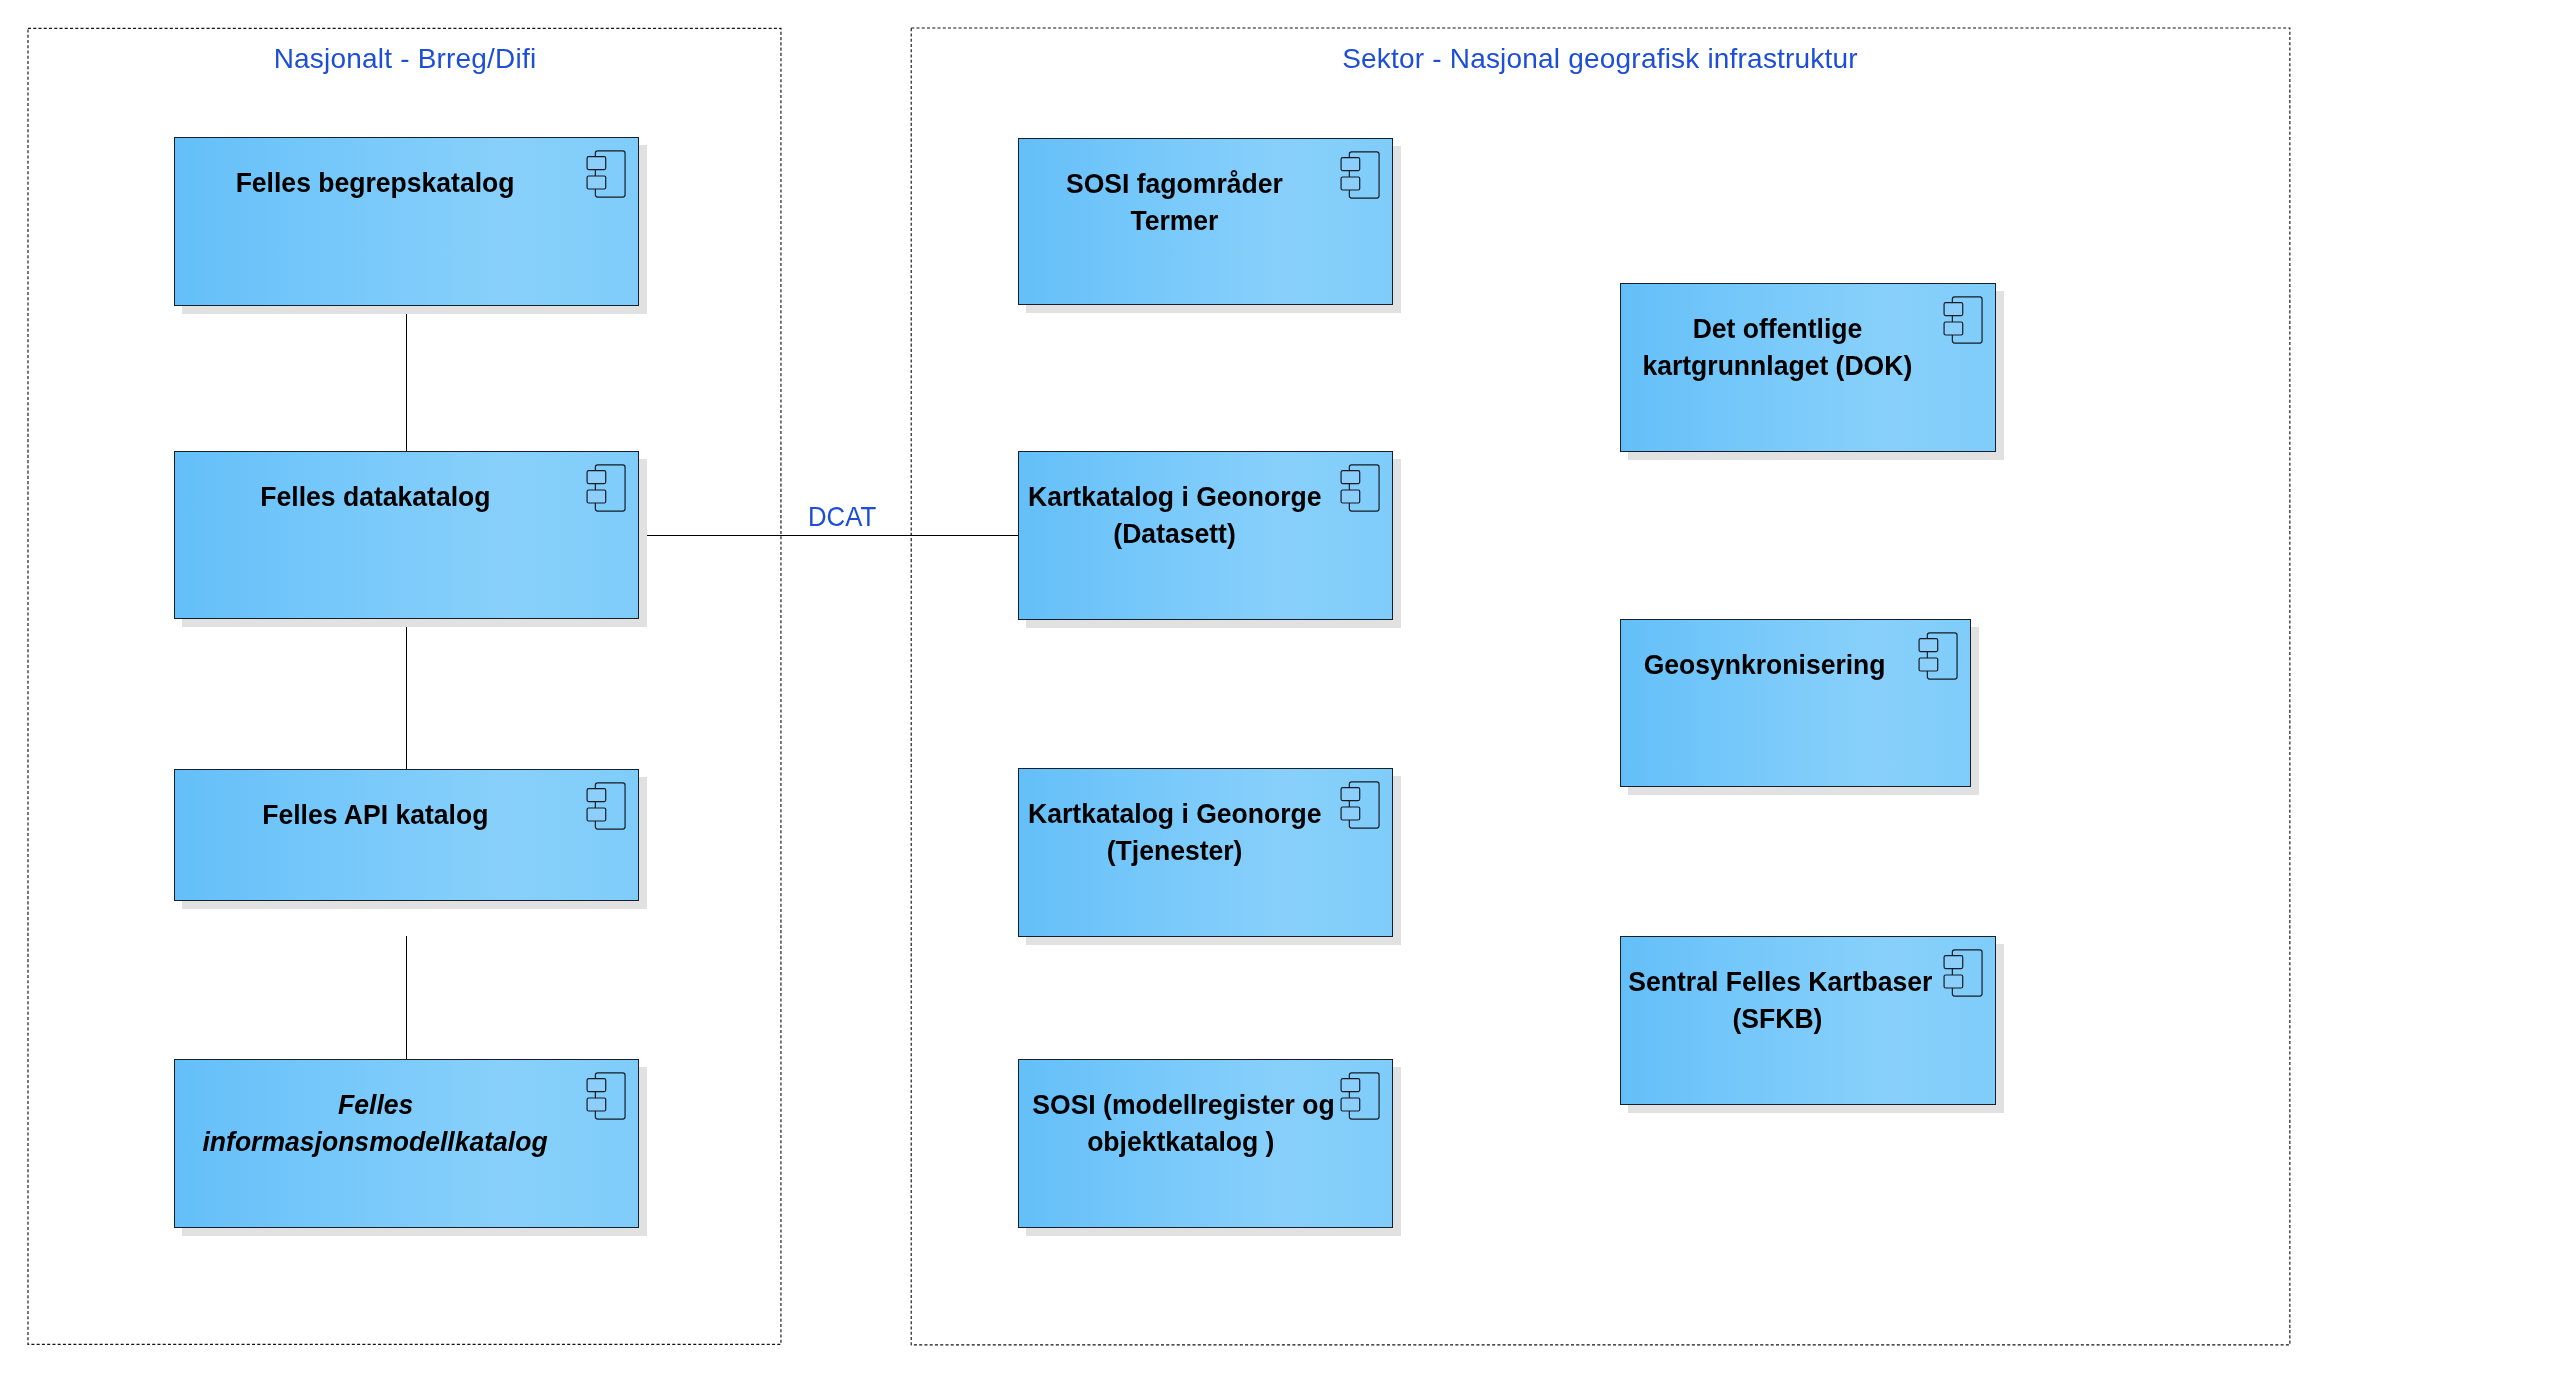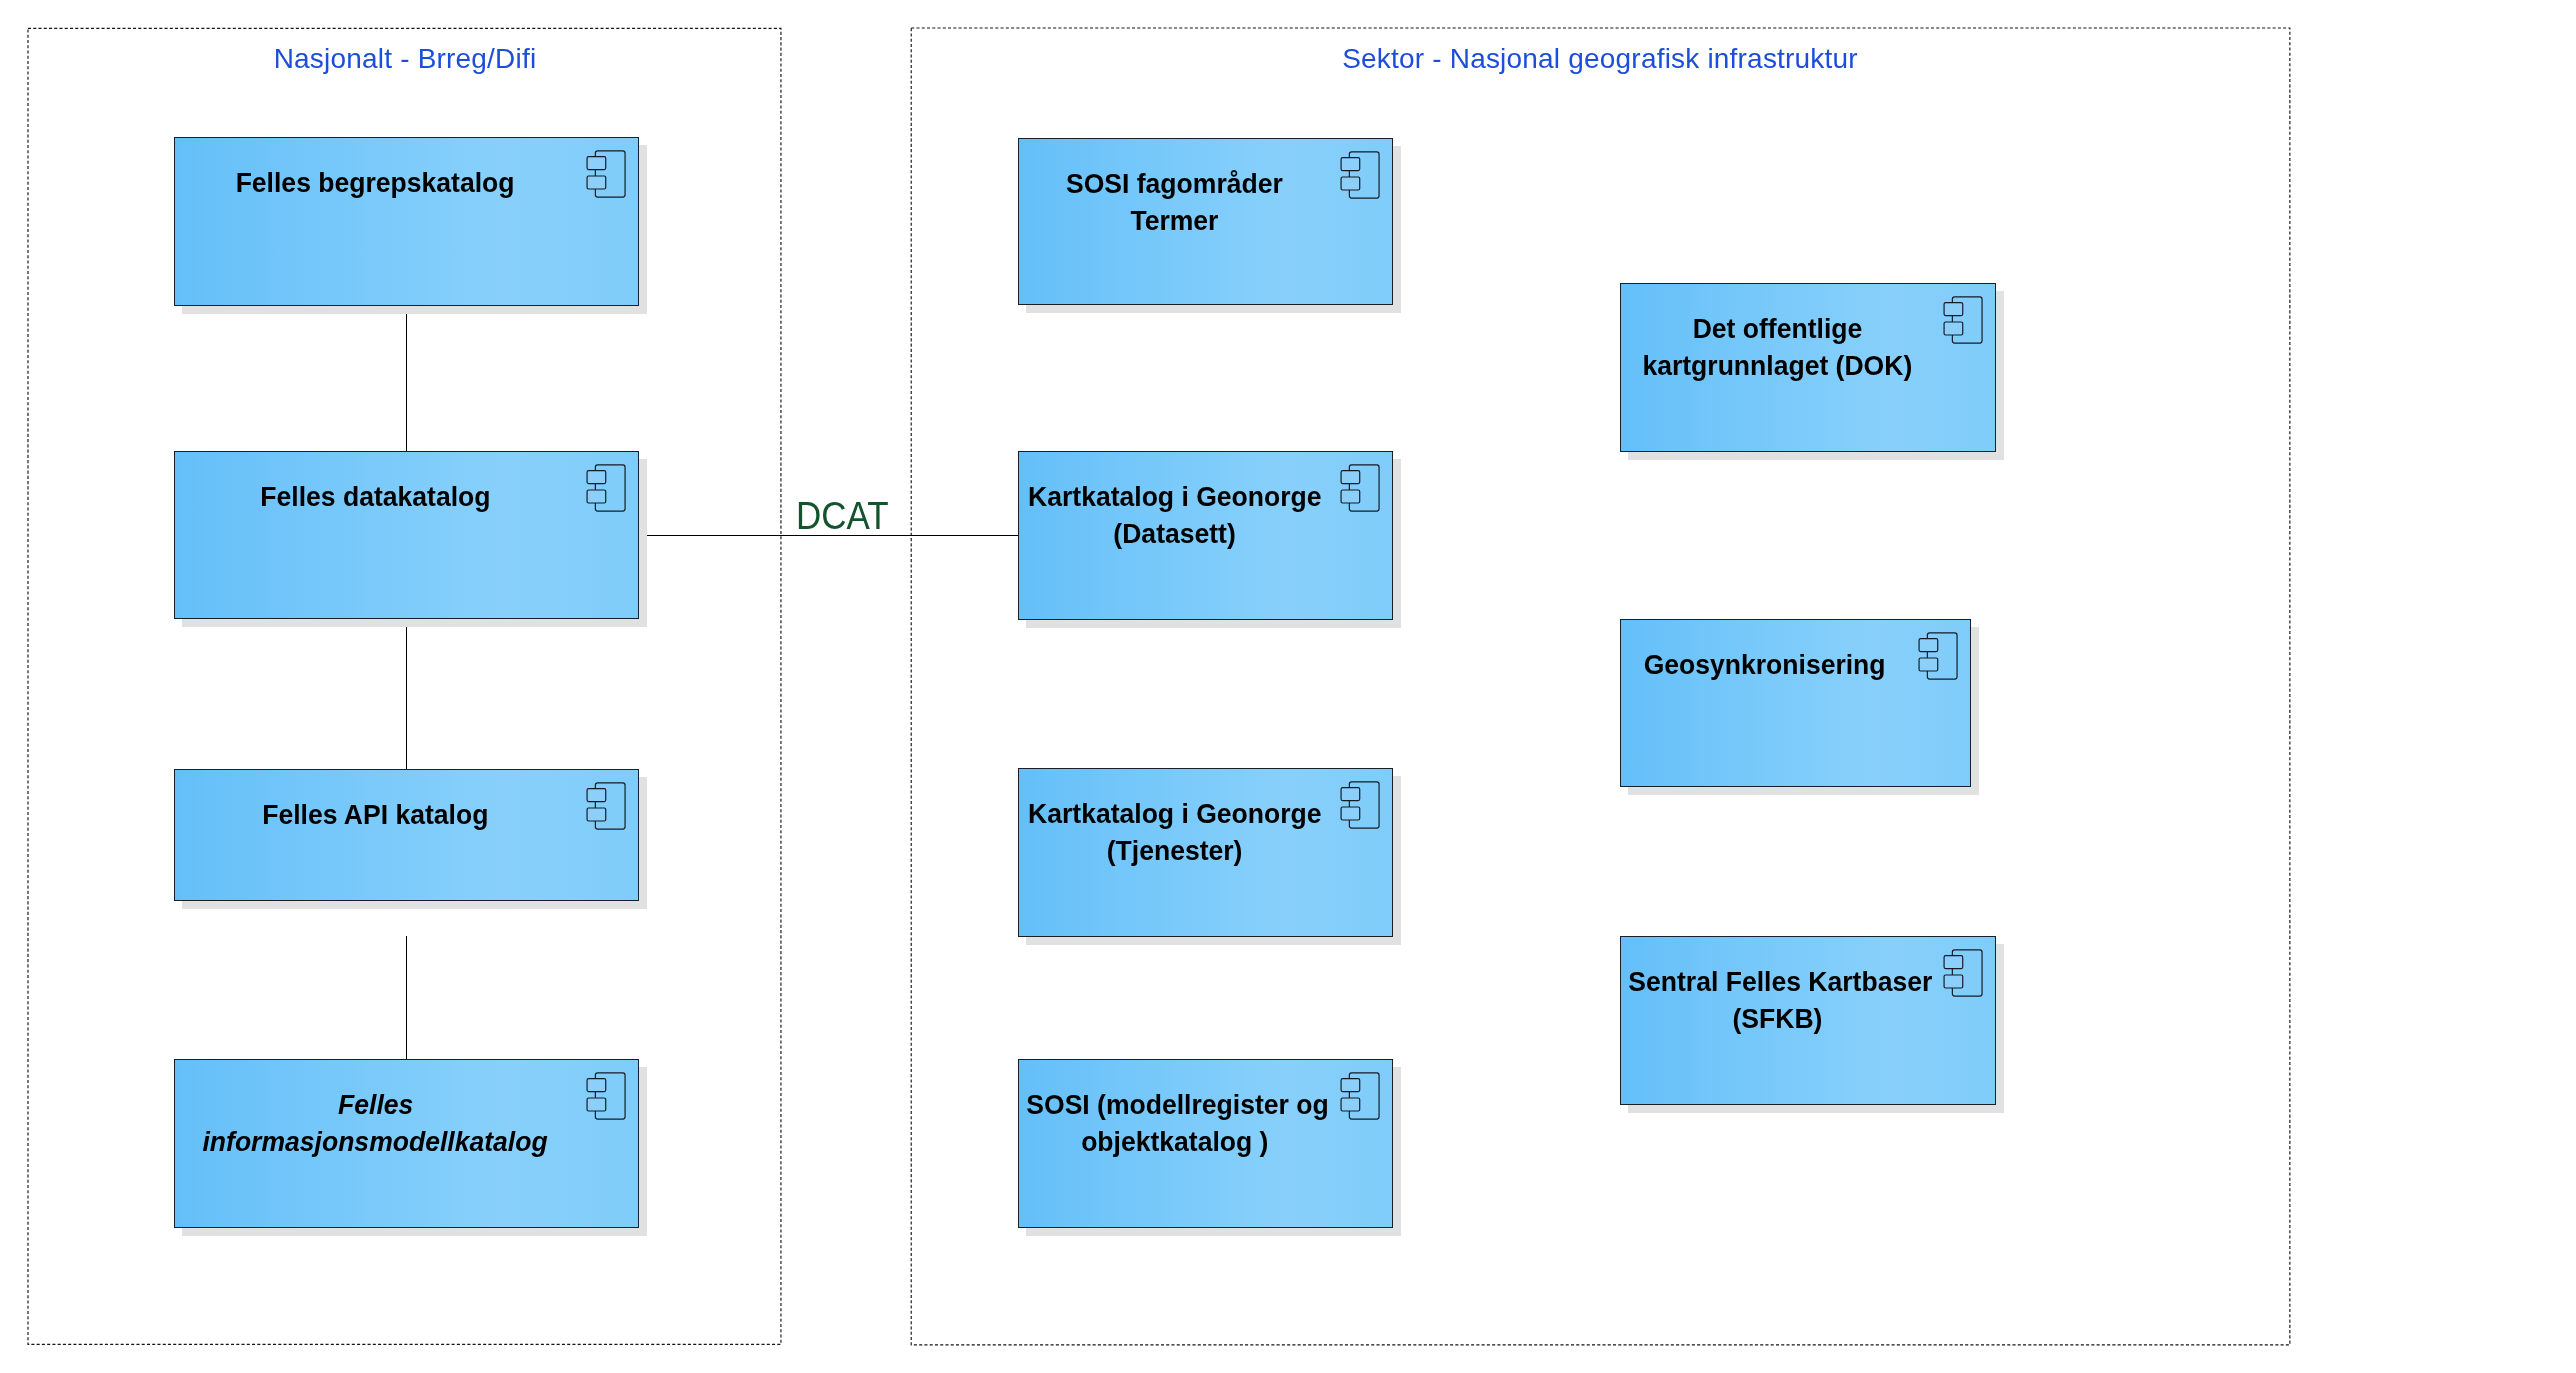--- a/index.html
+++ b/index.html
@@ -25,22 +25,22 @@
   .comp-label{position:absolute;left:0;top:27px;width:100%;
        text-align:center;font-weight:700;font-size:28px;line-height:37px;
        box-sizing:border-box;white-space:pre;}
   .comp-label > span{display:inline-block;transform:scaleX(0.948);
        transform-origin:50% 50%;}
   .comp-icon{position:absolute;right:13.3px;top:13.3px;width:40px;height:48px;}
   .comp-icon svg{display:block;}
 
   
   .edge{position:absolute;background:#000000;}
-  .edge-label{position:absolute;font-size:38px;white-space:nowrap;line-height:29px;
-       font-weight:400;color:#14532d;}
+  .edge-label{position:absolute;font-size:28px;white-space:nowrap;line-height:29px;
+       font-weight:400;color:#1d4ed8;}
   .edge-label > span{display:inline-block;transform:scaleX(0.92);transform-origin:50% 50%;}
 </style>
 </head>
 <body>
 
 <div id="canvas">
 
   <div class="panel" style="left:27px;top:27px;width:755px;height:1319px;">
     <svg width="755" height="1319" viewBox="0 0 1078 1882">
       <rect x="1.4" y="1.4" width="1075.1" height="1879.0" fill="none" stroke="#151515" stroke-width="1.65" stroke-dasharray="4.35 3.15"></rect>
@@ -148,21 +148,21 @@
         <rect x="13.2" y="1.3" width="42.7" height="66.4" rx="3.2" ry="3.2" fill="none" stroke="#141b24" stroke-width="1.7"></rect>
         <rect x="1.3" y="9.6" width="26.8" height="18.5" rx="2.2" ry="2.2" fill="#8ccffb" stroke="#141b24" stroke-width="1.7"></rect>
         <rect x="1.3" y="37.4" width="26.8" height="18.7" rx="2.2" ry="2.2" fill="#8ccffb" stroke="#141b24" stroke-width="1.7"></rect>
       </svg>
     </span>
   </div>
 
   <div class="comp" style="left:1018px;top:1059px;width:375px;height:169px;">
     <div class="comp-shadow"></div>
     <div class="comp-body"></div>
-    <div class="comp-label" style="padding-right:62px;"><span>SOSI (modellregister og</span><br><span>objektkatalog )</span></div>
+    <div class="comp-label" style="padding-right:62px;margin-left:6px;"><span>SOSI (modellregister og</span><br><span>objektkatalog )</span></div>
     <span class="comp-icon">
       <svg width="40" height="48" viewBox="0 0 57 69">
         <rect x="13.2" y="1.3" width="42.7" height="66.4" rx="3.2" ry="3.2" fill="none" stroke="#141b24" stroke-width="1.7"></rect>
         <rect x="1.3" y="9.6" width="26.8" height="18.5" rx="2.2" ry="2.2" fill="#8ccffb" stroke="#141b24" stroke-width="1.7"></rect>
         <rect x="1.3" y="37.4" width="26.8" height="18.7" rx="2.2" ry="2.2" fill="#8ccffb" stroke="#141b24" stroke-width="1.7"></rect>
       </svg>
     </span>
   </div>
 
   <div class="comp" style="left:1620px;top:283px;width:376px;height:169px;">

